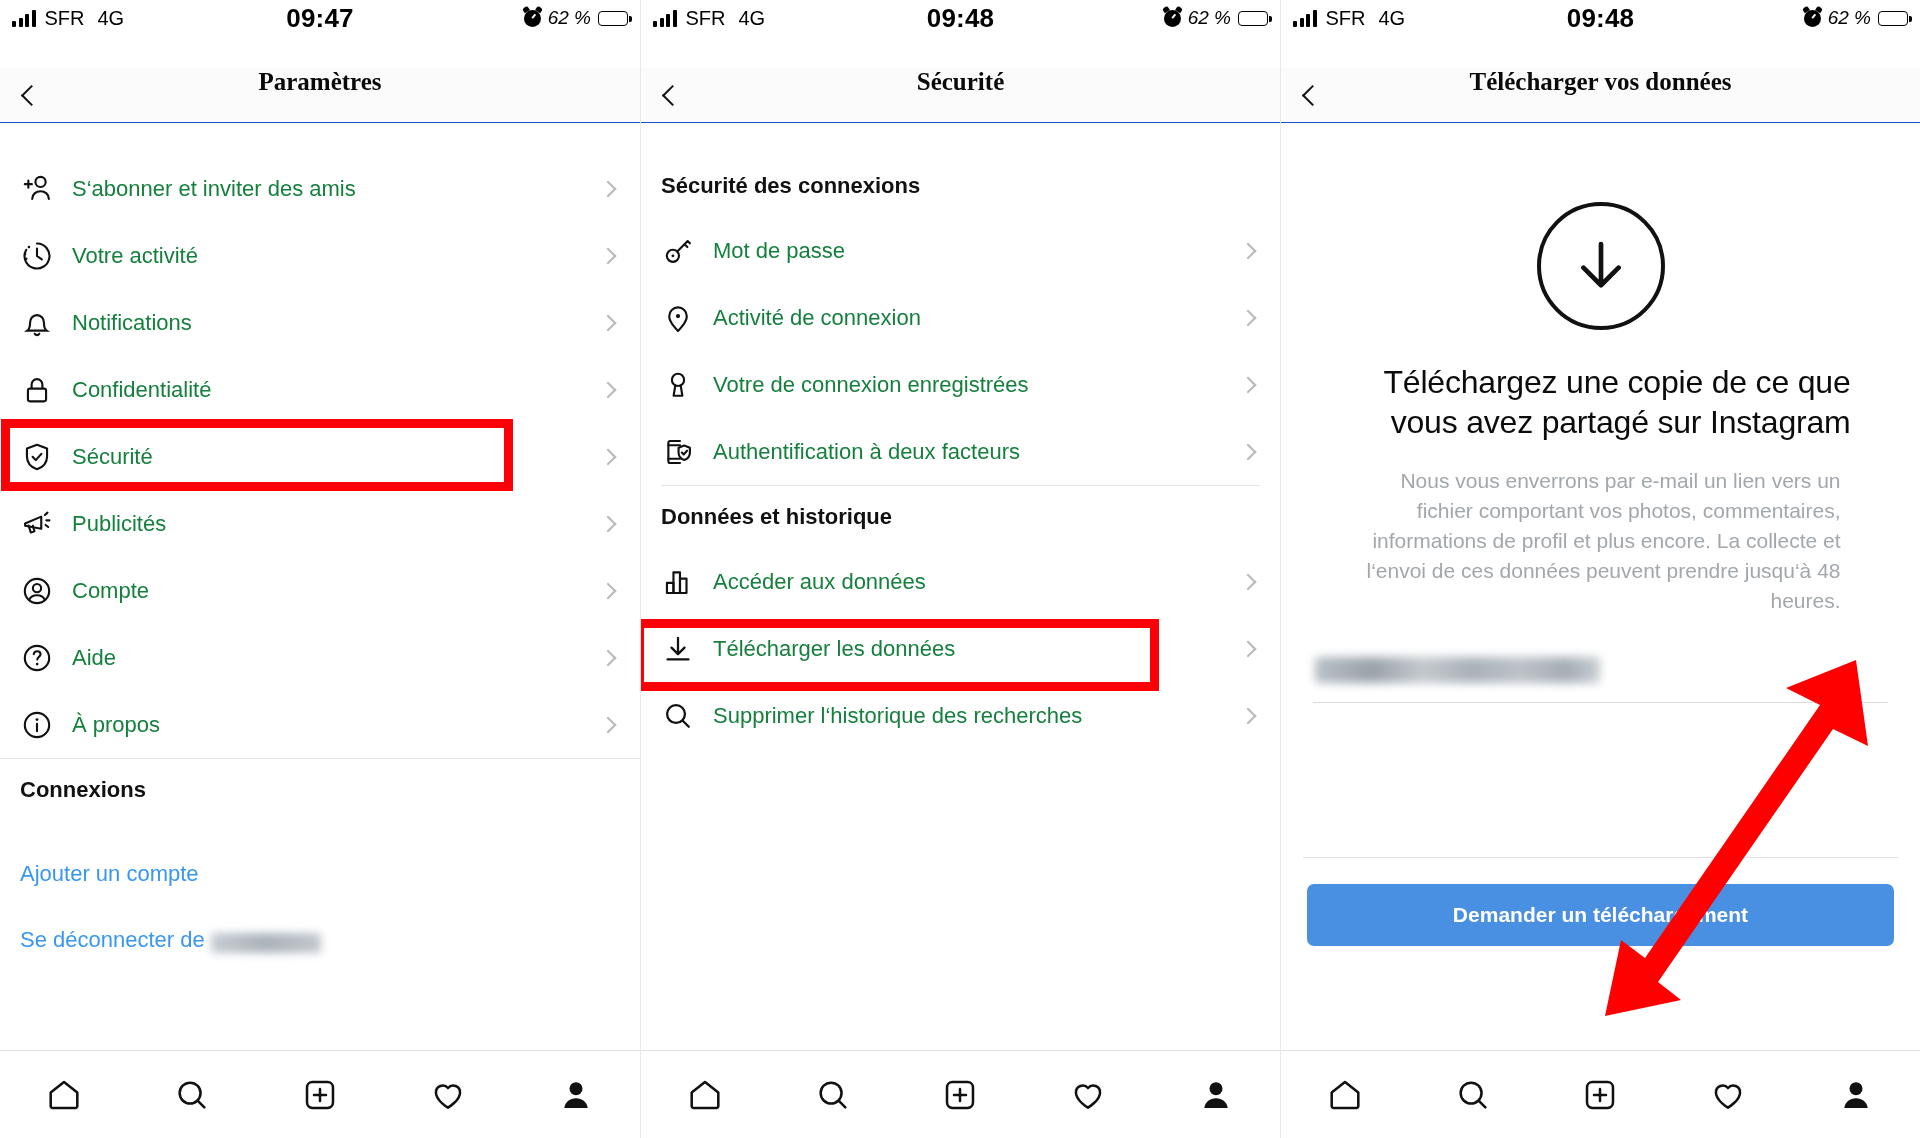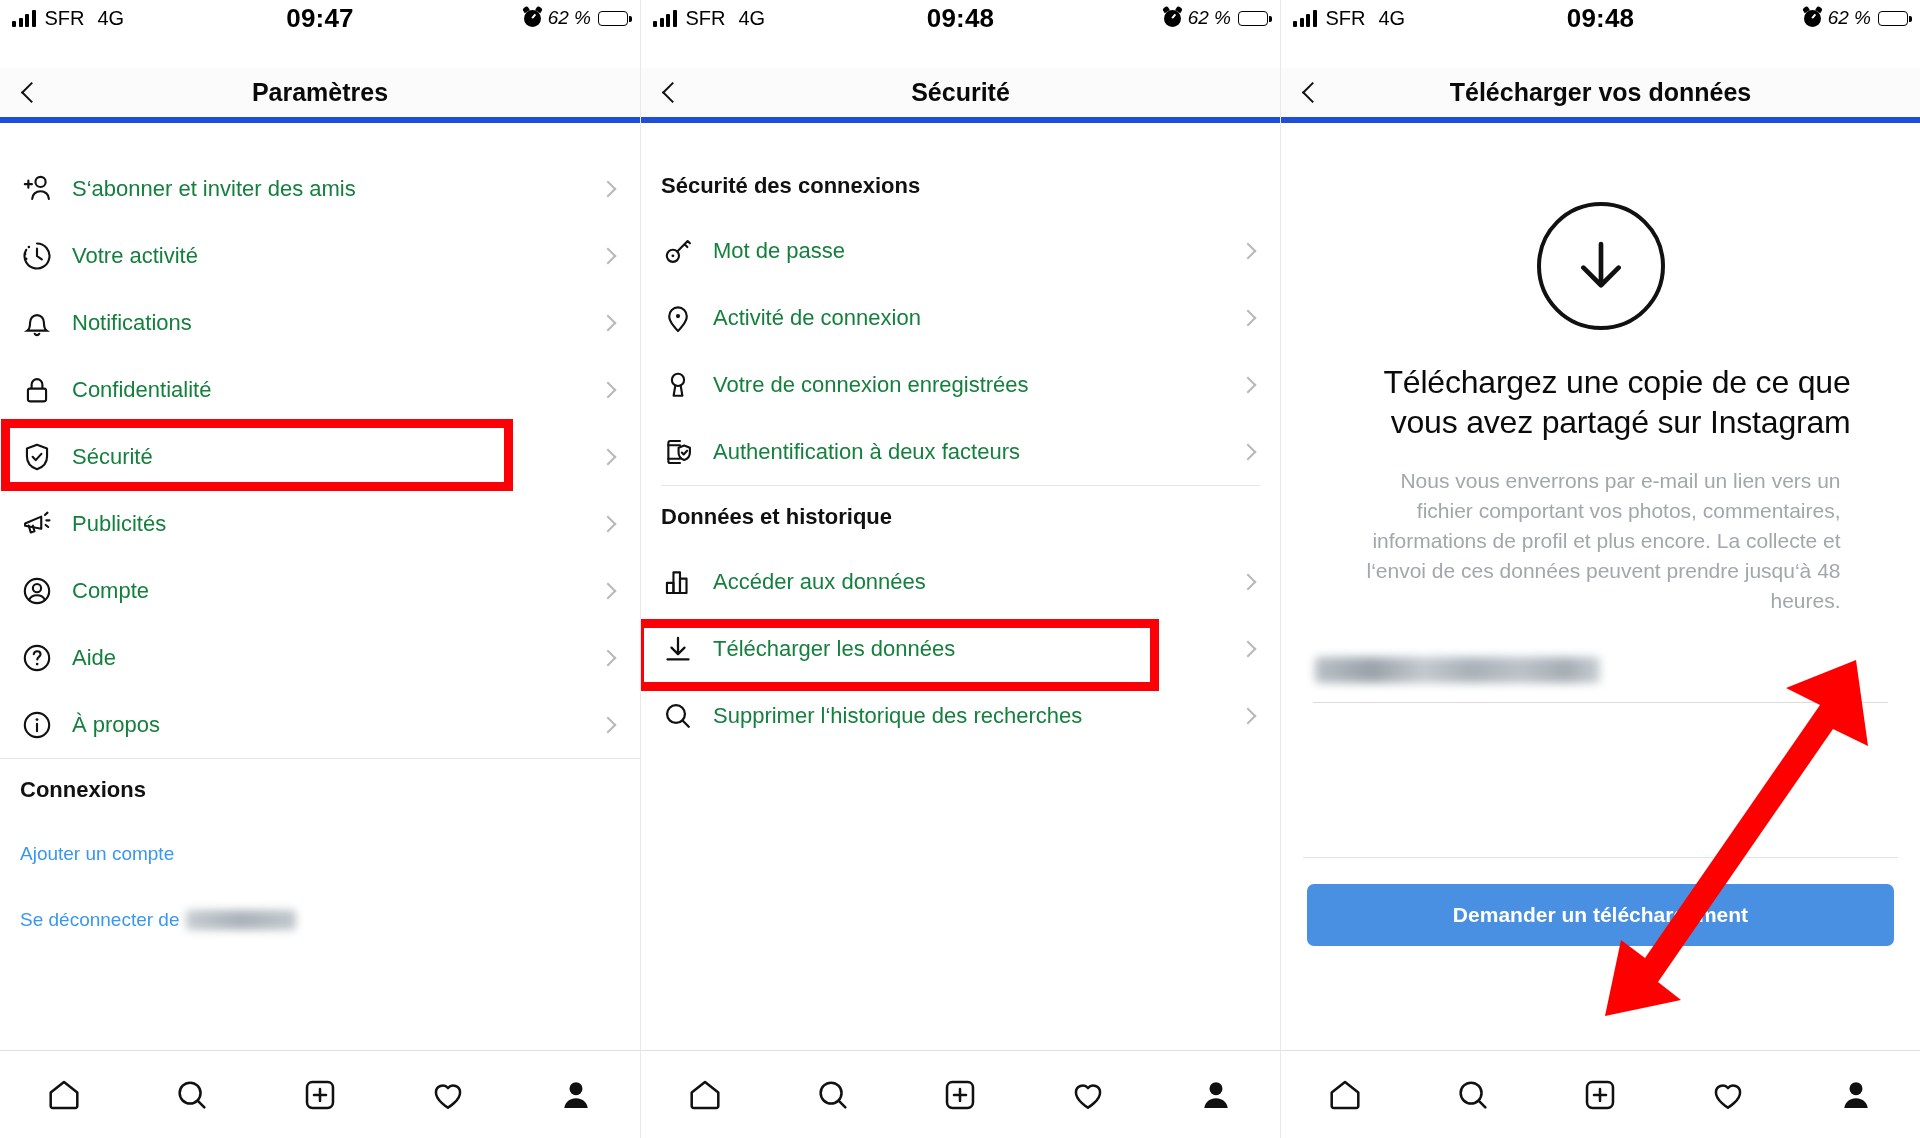--- a/index.html
+++ b/index.html
@@ -72,25 +72,26 @@
   }
   .battery::after {
     content: ""; position: absolute; right: -4.5px; top: 4px;
     width: 2.5px; height: 6px; background: #000; border-radius: 0 2px 2px 0;
   }
   .battery .fill { height: 100%; background: #000; border-radius: 1.5px; }
 
   
   .navbar {
     height: 55px;
-    display: flex; align-items: center;
+    display: flex; 
     position: relative;
     flex: 0 0 auto;
-    border-bottom: 6px solid #1d4ed8;
+    border-bottom: 1px solid #1d4ed8;
     background: #fbfbfb;
+    font-family: Liberation Serif, serif;
   }
   .back-btn {
     width: 62px; display: flex; align-items: center; justify-content: center;
     height: 100%;
   }
   .chev-back {
     width: 15px; height: 15px;
     border-left: 2.4px solid #111; border-bottom: 2.4px solid #111;
     transform: rotate(45deg);
   }
@@ -125,22 +126,22 @@
   }
   .section-head {
     height: 62px; display: flex; align-items: center;
     padding: 0 22px 0 20px;
     font-size: 22px; font-weight: 700; color: #111;
   }
   .sep { height: 1px; background: #e6e6e6; margin: 0 20px; }
   .sep-full { height: 1px; background: #e6e6e6; }
 
   .link-row {
-    height: 66px; display: flex; align-items: center;
-    padding: 0 20px; font-size: 19px; color: #3897f0;
+    height: 66px; display: flex; align-items: flex-end;
+    padding: 0 20px; font-size: 22px; color: #3897f0;
   }
   .blurred-inline {
     display: inline-block; height: 20px; width: 110px;
     background: linear-gradient(90deg,#c6ccd2,#aab2b9,#c2c8ce);
     filter: blur(4px); border-radius: 3px;
     vertical-align: -3px; margin-left: 6px;
   }
 
   
   .hl {

